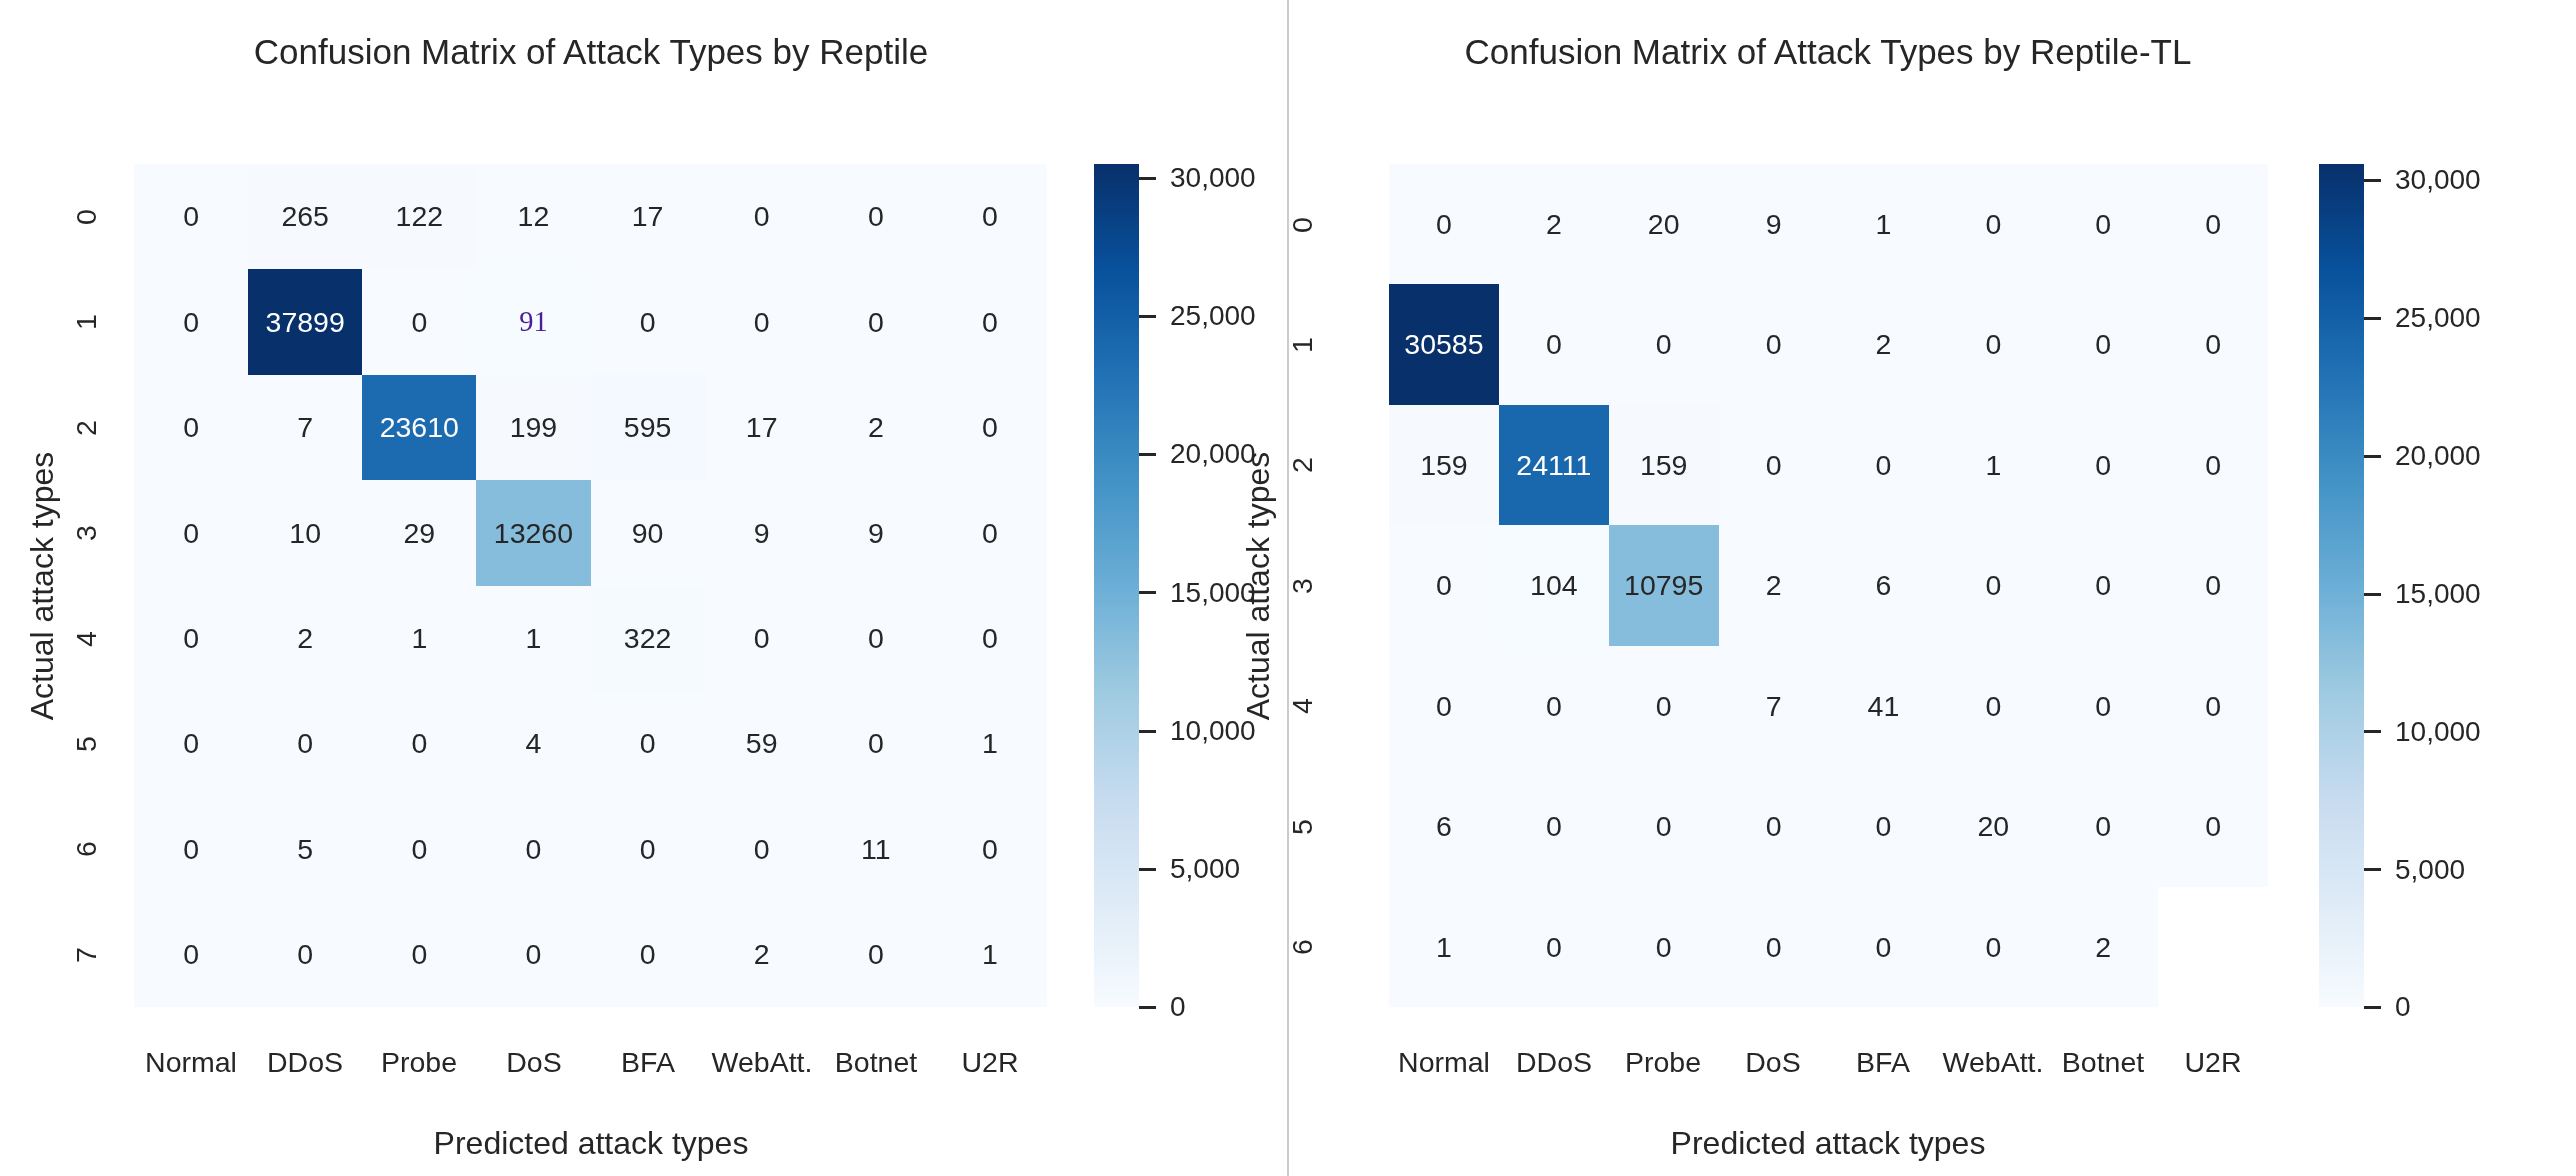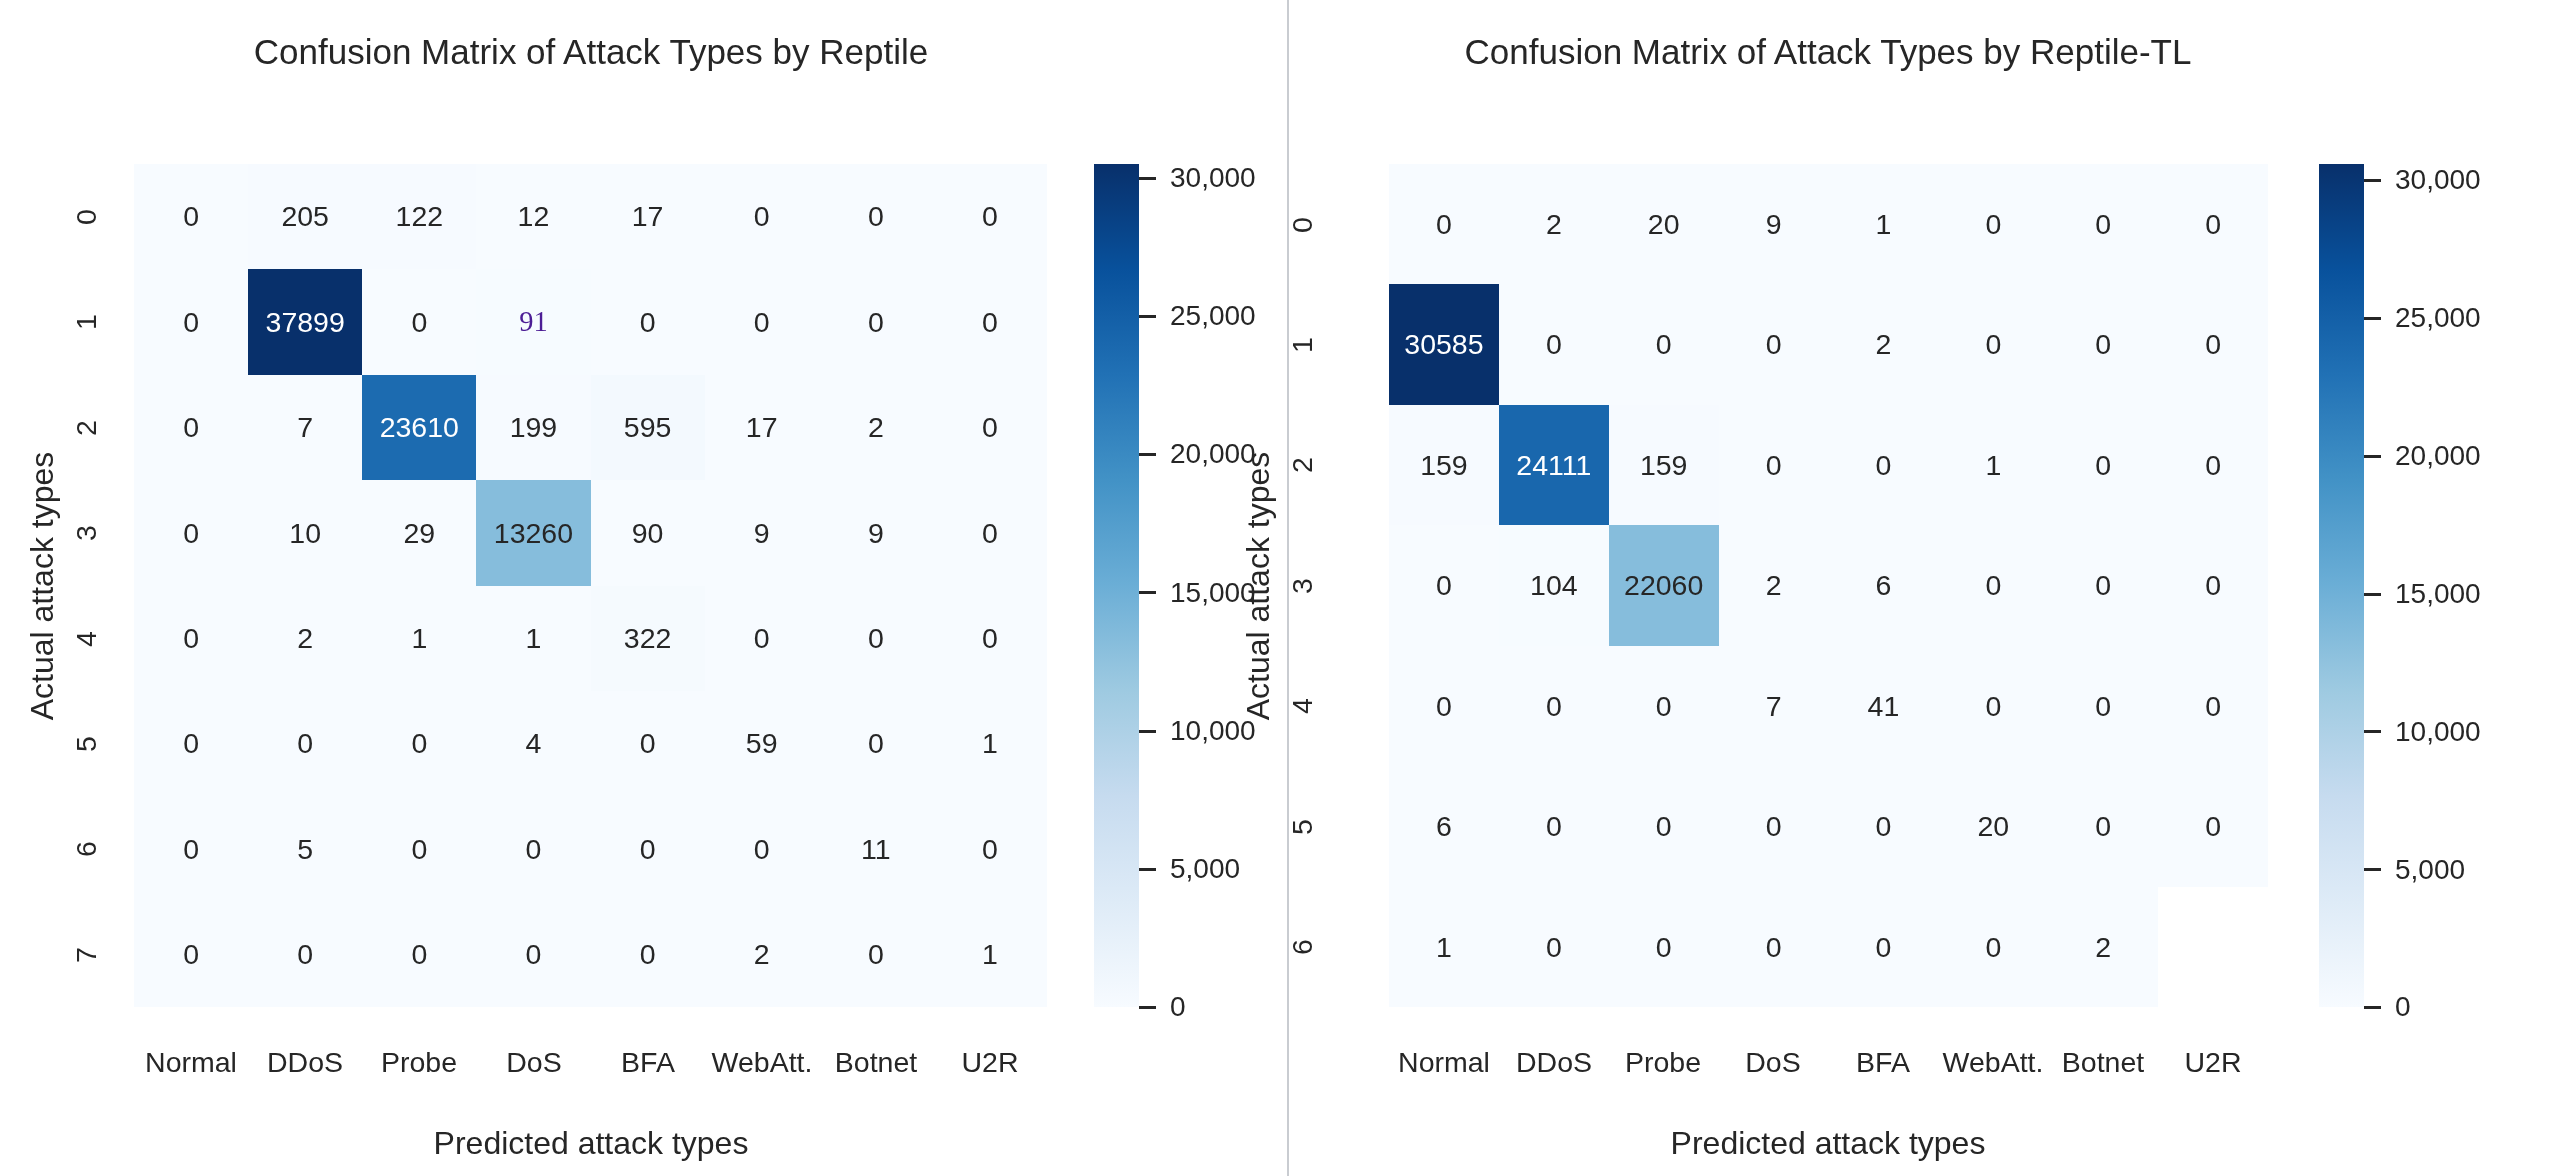--- a/index.html
+++ b/index.html
@@ -34,21 +34,21 @@
 </head>
 <body>
 
 <div class="canvas" style="color: rgb(38, 38, 38);">
 
   <div class="panel" id="panel0" style="left: 0px;">
     <div class="chart-title" style="left: 591px; top: 52px;">Confusion Matrix of Attack Types by Reptile</div>
     <div class="axis-label ylabel" style="left: 42px; top: 586px;">Actual attack types</div>
     <div class="heatmap" id="hm0" style="left: 134px; top: 164px; width: 913px; height: 843px; grid-template-columns: repeat(8, 1fr); grid-template-rows: repeat(8, 1fr);">
         <div class="cell" style="background: rgb(247, 251, 255); color: rgb(38, 38, 38);">0</div>
-        <div class="cell" style="background: rgb(246, 250, 255); color: rgb(38, 38, 38);">205</div>
+        <div class="cell" style="background: rgb(246, 250, 255); color: rgb(38, 38, 38);">265</div>
         <div class="cell" style="background: rgb(246, 250, 255); color: rgb(38, 38, 38);">122</div>
         <div class="cell" style="background: rgb(247, 251, 255); color: rgb(38, 38, 38);">12</div>
         <div class="cell" style="background: rgb(247, 251, 255); color: rgb(38, 38, 38);">17</div>
         <div class="cell" style="background: rgb(247, 251, 255); color: rgb(38, 38, 38);">0</div>
         <div class="cell" style="background: rgb(247, 251, 255); color: rgb(38, 38, 38);">0</div>
         <div class="cell" style="background: rgb(247, 251, 255); color: rgb(38, 38, 38);">0</div>
         <div class="cell" style="background: rgb(247, 251, 255); color: rgb(38, 38, 38);">0</div>
         <div class="cell" style="background: rgb(8, 48, 107); color: rgb(255, 255, 255);">37899</div>
         <div class="cell" style="background: rgb(247, 251, 255); color: rgb(38, 38, 38);">0</div>
         <div class="cell" style="background: rgb(246, 251, 255); color: #4c1d95; font-family: Liberation Serif, serif;">91</div>
@@ -170,21 +170,21 @@
         <div class="cell" style="background: rgb(246, 250, 255); color: rgb(38, 38, 38);">159</div>
         <div class="cell" style="background: rgb(25, 103, 173); color: rgb(255, 255, 255);">24111</div>
         <div class="cell" style="background: rgb(246, 250, 255); color: rgb(38, 38, 38);">159</div>
         <div class="cell" style="background: rgb(247, 251, 255); color: rgb(38, 38, 38);">0</div>
         <div class="cell" style="background: rgb(247, 251, 255); color: rgb(38, 38, 38);">0</div>
         <div class="cell" style="background: rgb(247, 251, 255); color: rgb(38, 38, 38);">1</div>
         <div class="cell" style="background: rgb(247, 251, 255); color: rgb(38, 38, 38);">0</div>
         <div class="cell" style="background: rgb(247, 251, 255); color: rgb(38, 38, 38);">0</div>
         <div class="cell" style="background: rgb(247, 251, 255); color: rgb(38, 38, 38);">0</div>
         <div class="cell" style="background: rgb(246, 251, 255); color: rgb(38, 38, 38);">104</div>
-        <div class="cell" style="background: rgb(134, 189, 220); color: rgb(38, 38, 38);">22060</div>
+        <div class="cell" style="background: rgb(134, 189, 220); color: rgb(38, 38, 38);">10795</div>
         <div class="cell" style="background: rgb(247, 251, 255); color: rgb(38, 38, 38);">2</div>
         <div class="cell" style="background: rgb(247, 251, 255); color: rgb(38, 38, 38);">6</div>
         <div class="cell" style="background: rgb(247, 251, 255); color: rgb(38, 38, 38);">0</div>
         <div class="cell" style="background: rgb(247, 251, 255); color: rgb(38, 38, 38);">0</div>
         <div class="cell" style="background: rgb(247, 251, 255); color: rgb(38, 38, 38);">0</div>
         <div class="cell" style="background: rgb(247, 251, 255); color: rgb(38, 38, 38);">0</div>
         <div class="cell" style="background: rgb(247, 251, 255); color: rgb(38, 38, 38);">0</div>
         <div class="cell" style="background: rgb(247, 251, 255); color: rgb(38, 38, 38);">0</div>
         <div class="cell" style="background: rgb(247, 251, 255); color: rgb(38, 38, 38);">7</div>
         <div class="cell" style="background: rgb(247, 251, 255); color: rgb(38, 38, 38); text-align: center;">41</div>

